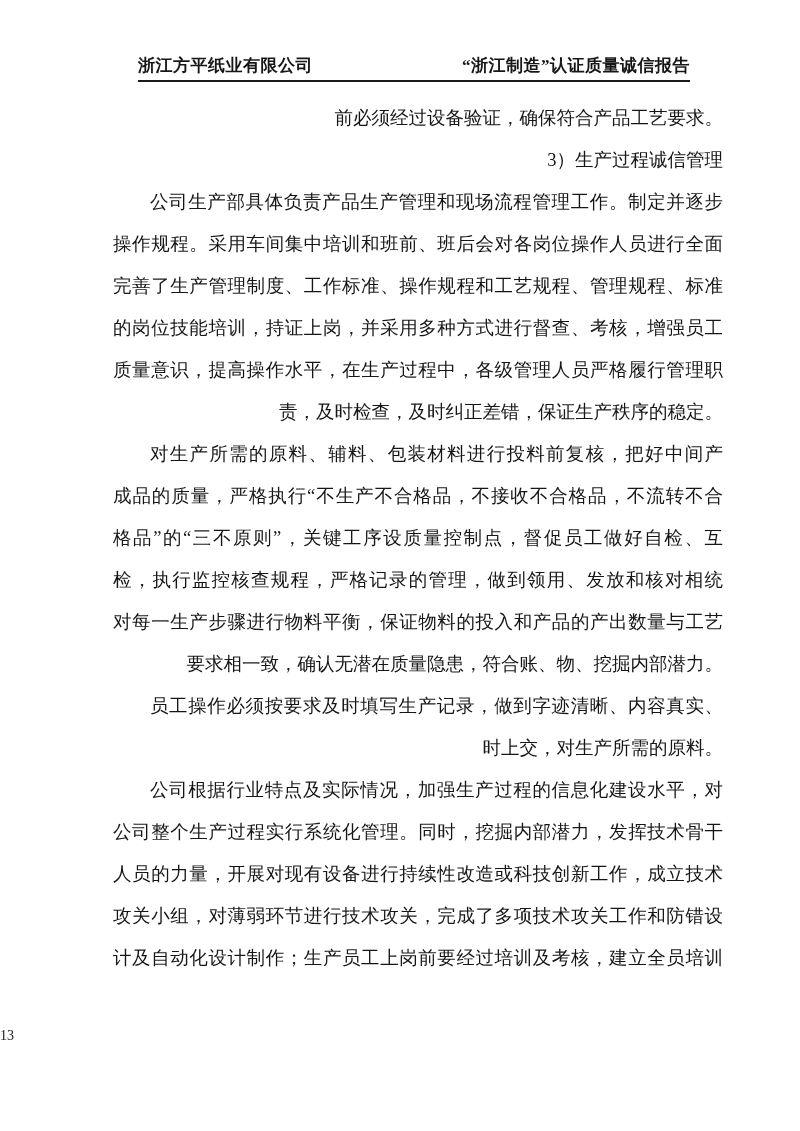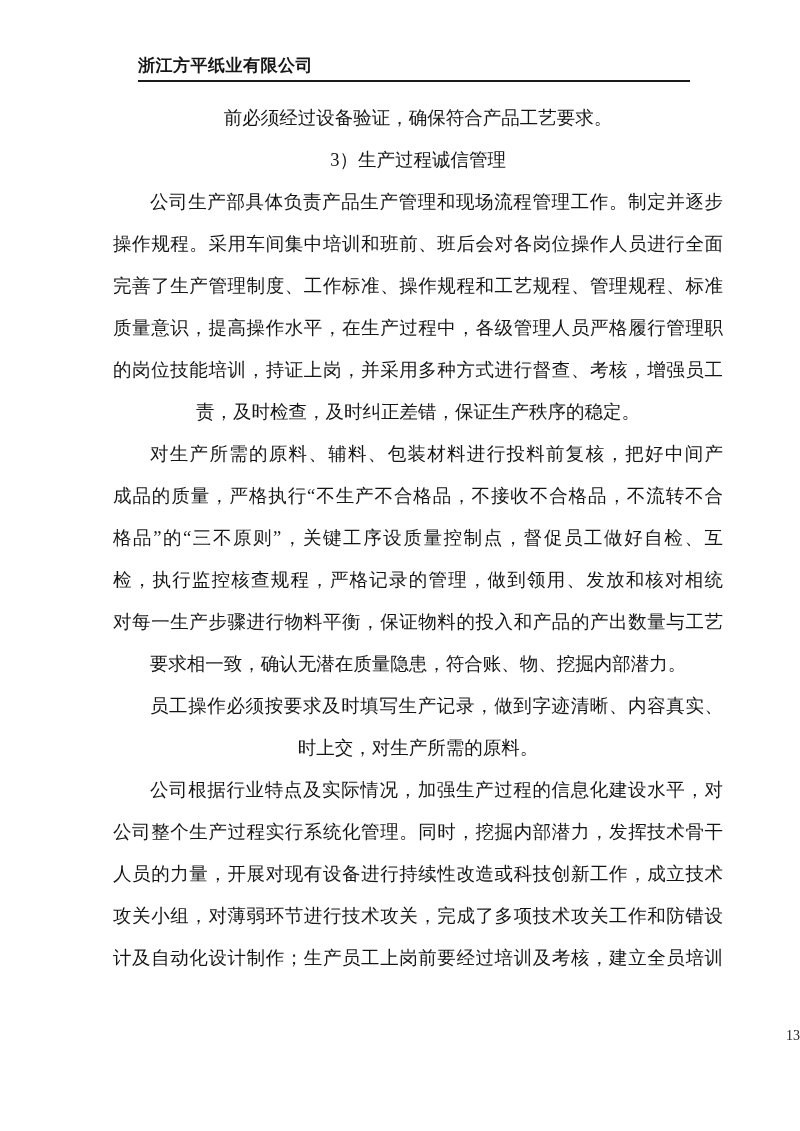--- a/index.html
+++ b/index.html
@@ -49,54 +49,55 @@
   
   .jl {
     text-align: justify;
     text-align-last: justify;
     text-justify: inter-character;
     white-space: normal;
     overflow: hidden;
   }
   
   .el {
-    text-align: center;
+    text-align: right;
   }
   
   .indent {
     text-indent: 37px;
   }
   
   .page-footer {
     position: absolute;
     top: 1028px;
     left: 0;
     width: 100%;
-    text-align: right;
+    text-align: left;
     font-size: 14px;
     color: #222222;
   }
 </style>
 </head>
 <body>
 
 <div class="page">
 
   <div class="page-header">
     <span>浙江方平纸业有限公司</span>
+    <span>“浙江制造”认证质量诚信报告</span>
   </div>
 
   <div class="body-text">
     <div class="line el">前必须经过设备验证，确保符合产品工艺要求。</div>
     <div class="line el">3）生产过程诚信管理</div>
     <div class="line jl indent">公司生产部具体负责产品生产管理和现场流程管理工作。制定并逐步</div>
     <div class="line jl">操作规程。采用车间集中培训和班前、班后会对各岗位操作人员进行全面</div>
     <div class="line jl">完善了生产管理制度、工作标准、操作规程和工艺规程、管理规程、标准</div>
+    <div class="line jl">的岗位技能培训，持证上岗，并采用多种方式进行督查、考核，增强员工</div>
     <div class="line jl">质量意识，提高操作水平，在生产过程中，各级管理人员严格履行管理职</div>
-    <div class="line jl">的岗位技能培训，持证上岗，并采用多种方式进行督查、考核，增强员工</div>
     <div class="line el">责，及时检查，及时纠正差错，保证生产秩序的稳定。</div>
     <div class="line jl indent">对生产所需的原料、辅料、包装材料进行投料前复核，把好中间产品、</div>
     <div class="line jl">成品的质量，严格执行“不生产不合格品，不接收不合格品，不流转不合</div>
     <div class="line jl">格品”的“三不原则”，关键工序设质量控制点，督促员工做好自检、互</div>
     <div class="line jl">检，执行监控核查规程，严格记录的管理，做到领用、发放和核对相统一。</div>
     <div class="line jl">对每一生产步骤进行物料平衡，保证物料的投入和产品的产出数量与工艺</div>
     <div class="line el">要求相一致，确认无潜在质量隐患，符合账、物、挖掘内部潜力。</div>
     <div class="line jl indent">员工操作必须按要求及时填写生产记录，做到字迹清晰、内容真实、</div>
     <div class="line el">时上交，对生产所需的原料。</div>
     <div class="line jl indent">公司根据行业特点及实际情况，加强生产过程的信息化建设水平，对</div>

